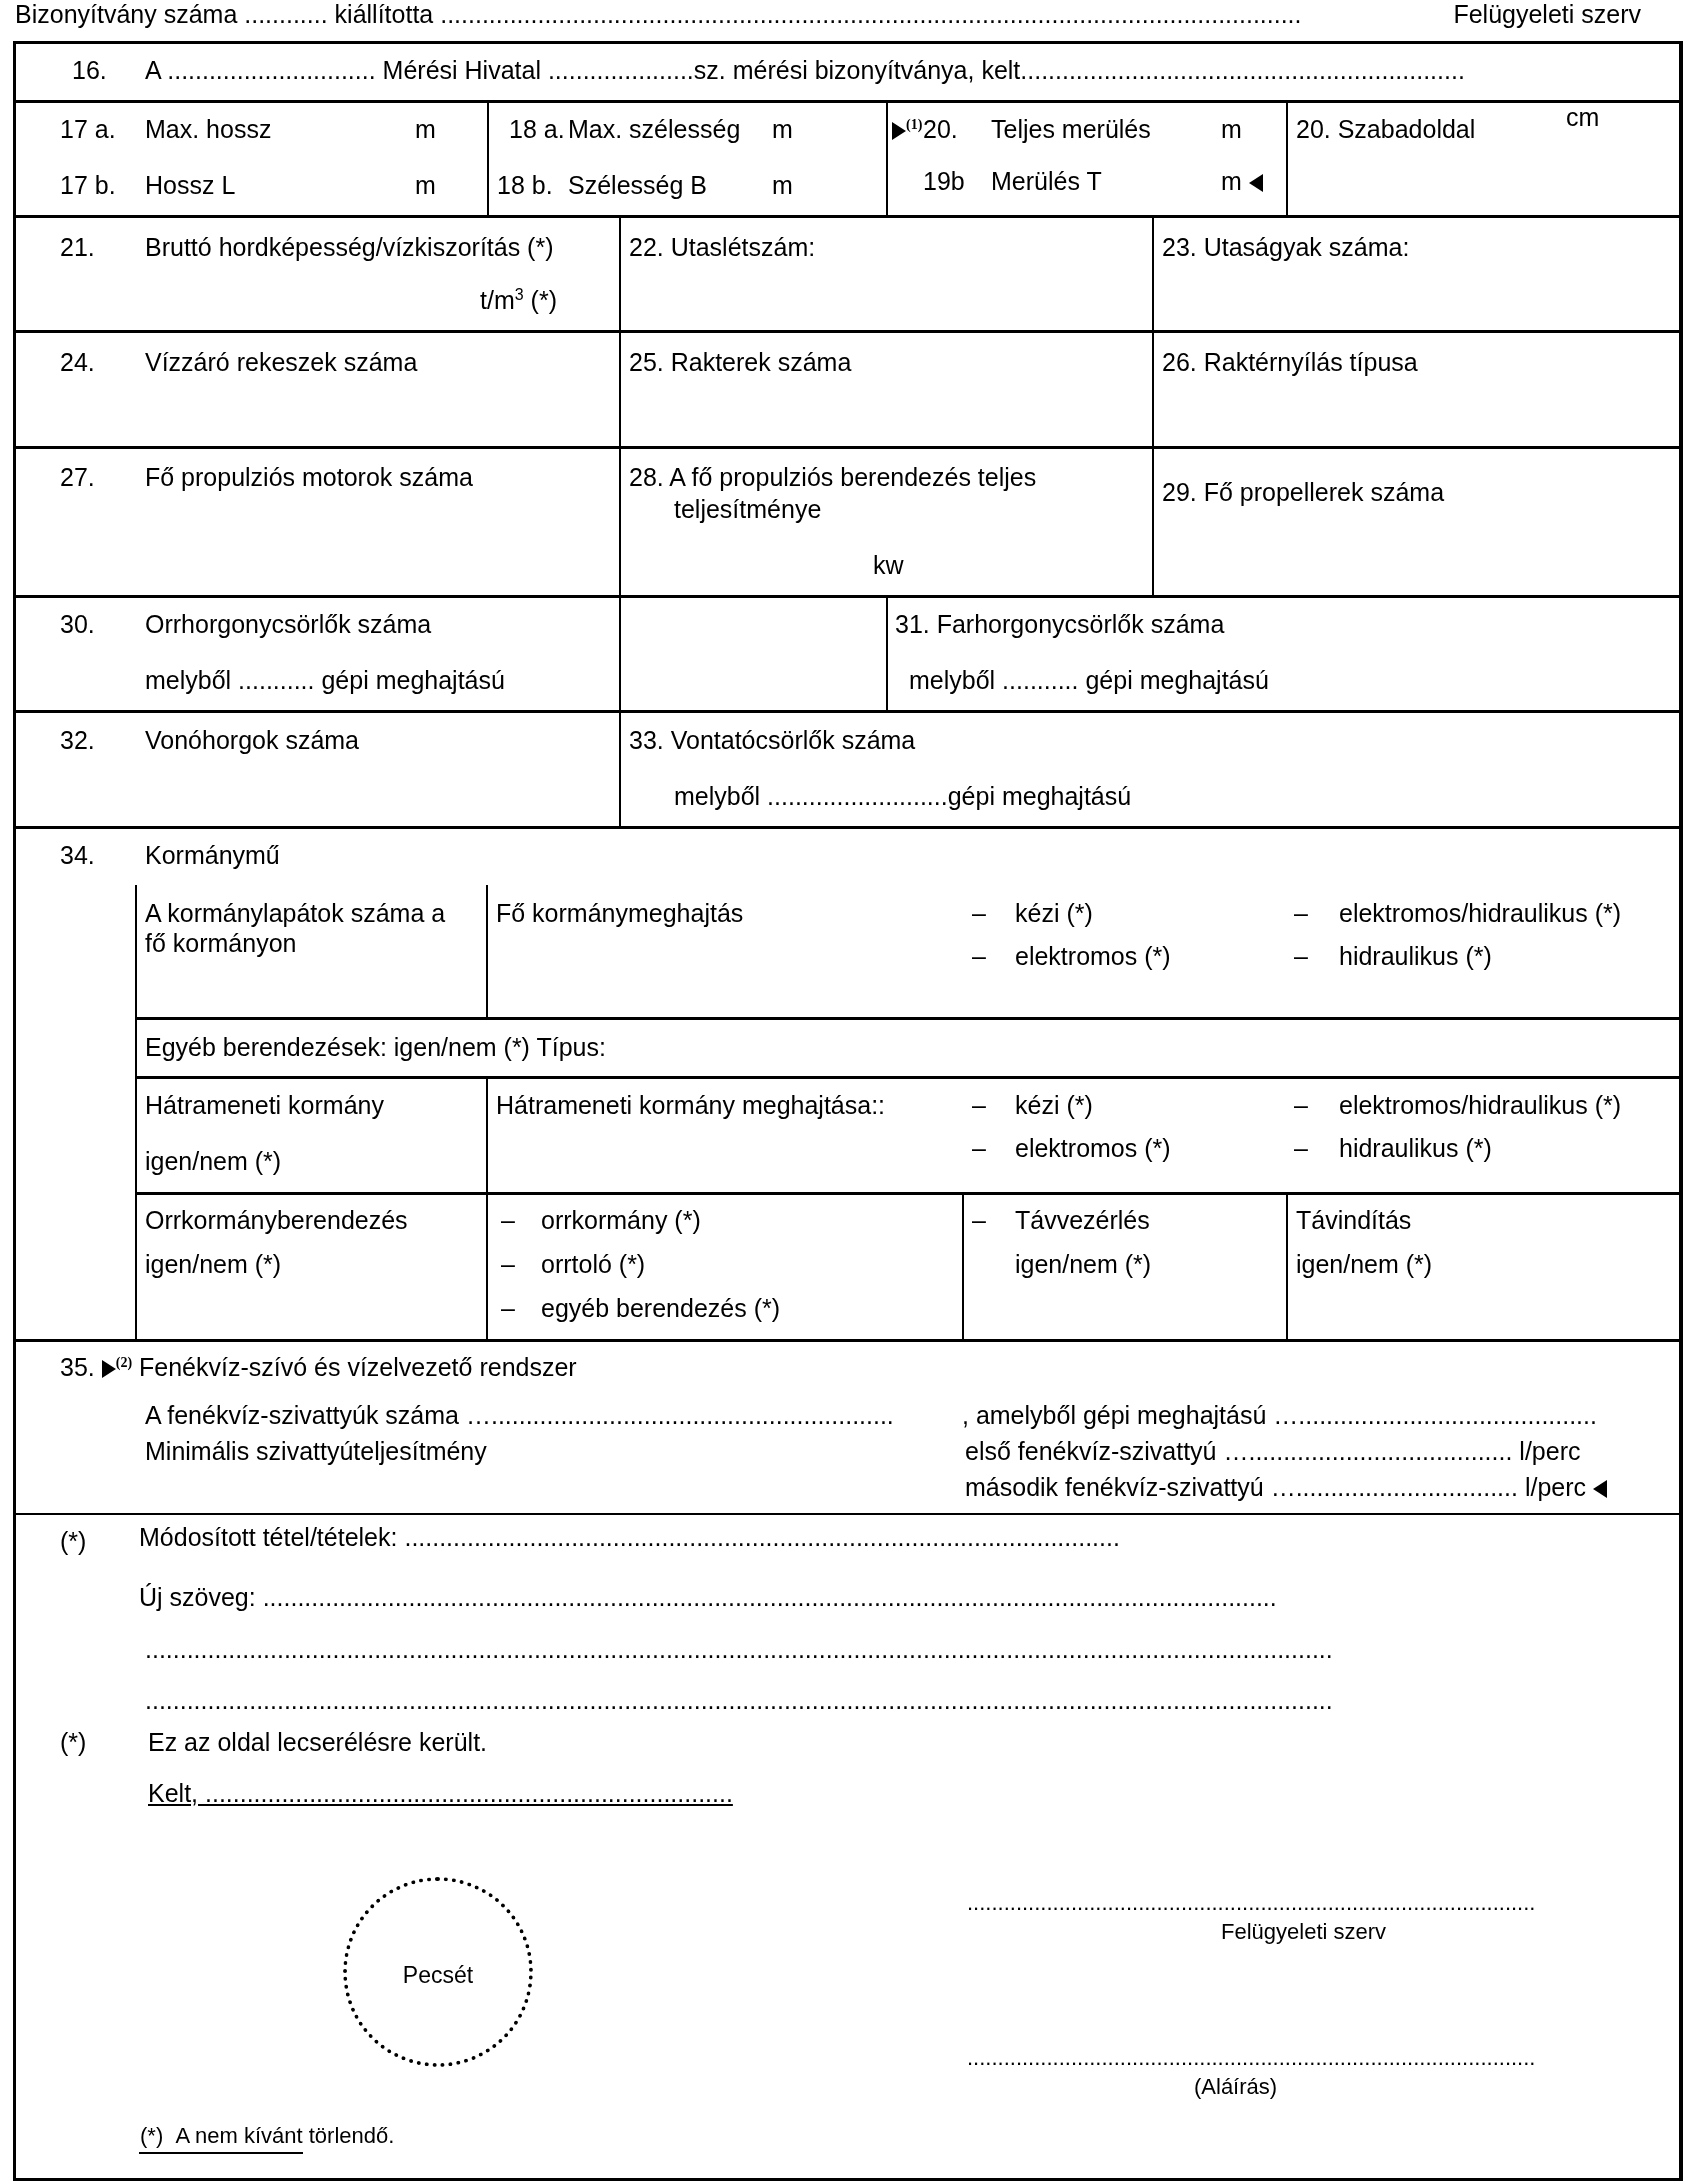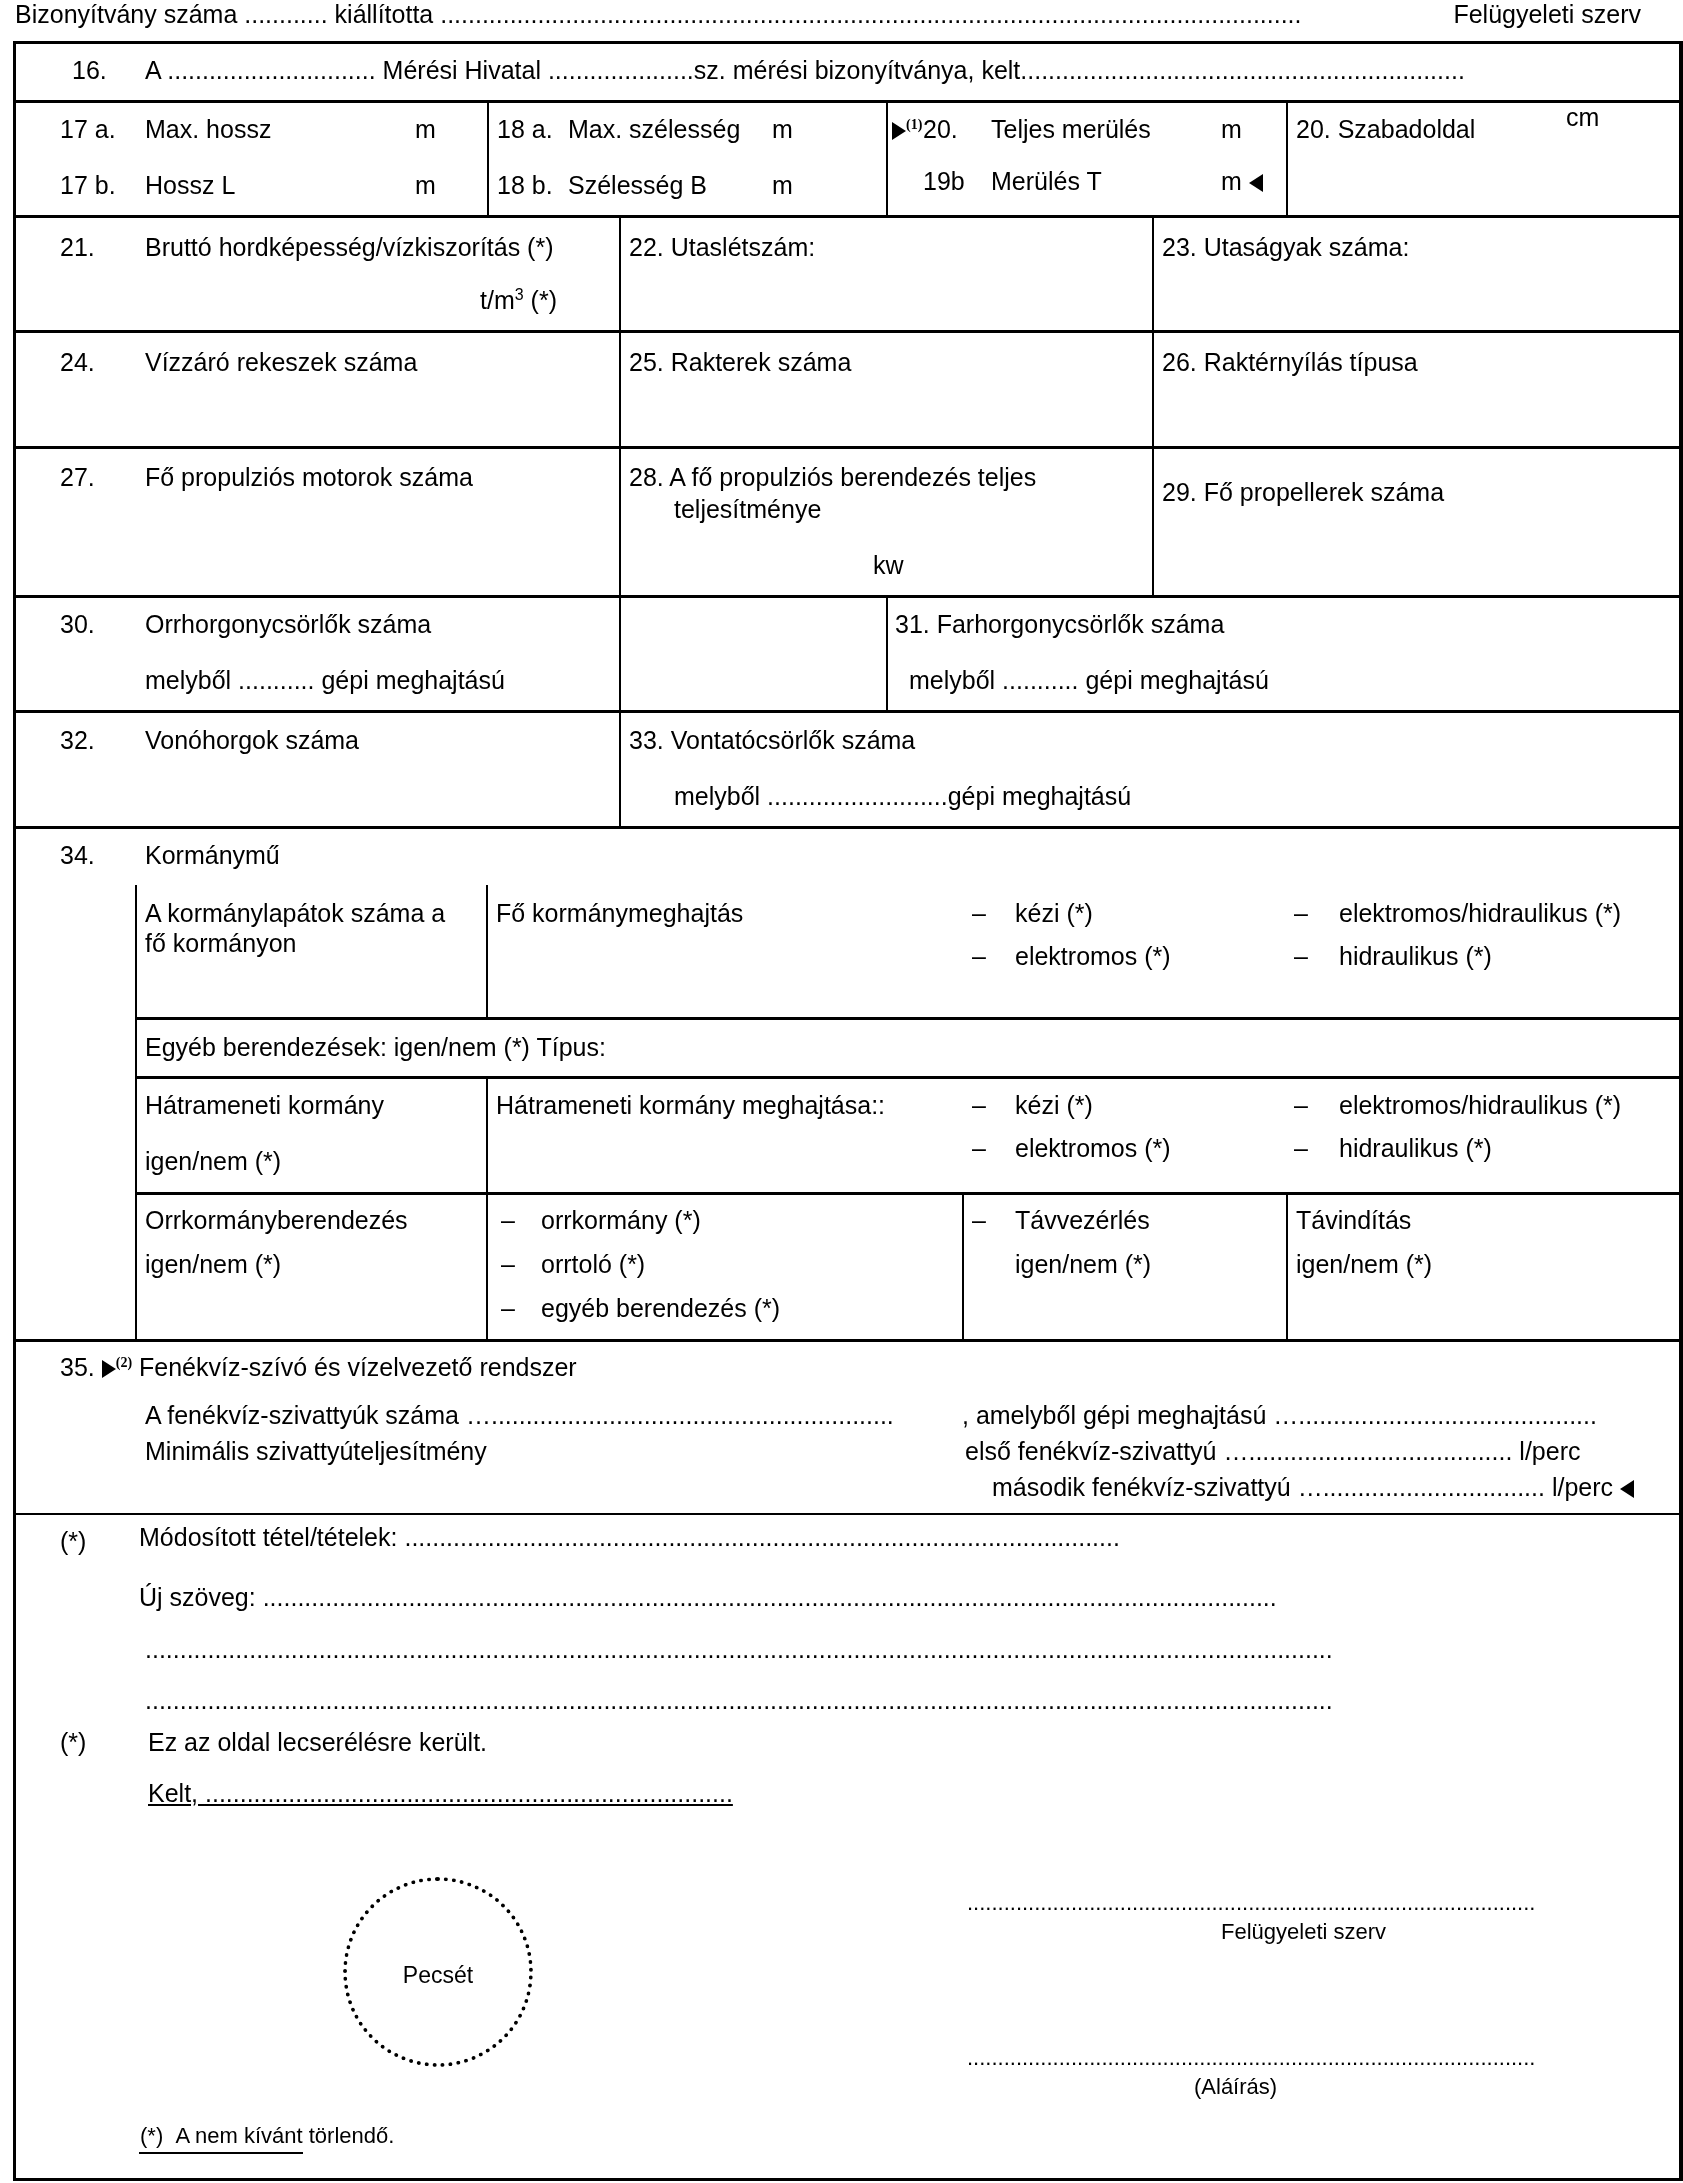--- a/index.html
+++ b/index.html
@@ -44,21 +44,21 @@
 <div class="hl" style="left:12.7px;width:1670px;top:100px;"></div>
 
 <div class="abs" style="left:60px;top:115px;">17 a.</div>
 <div class="abs" style="left:145px;top:115px;">Max. hossz</div>
 <div class="abs" style="left:415px;top:115px;">m</div>
 <div class="abs" style="left:60px;top:171px;">17 b.</div>
 <div class="abs" style="left:145px;top:171px;">Hossz L</div>
 <div class="abs" style="left:415px;top:171px;">m</div>
 <div class="vl" style="left:487px;top:102px;height:114px;"></div>
 
-<div class="abs" style="left:497px;top:115px;">18 a.</div>
+<div class="abs" style="left:509px;top:115px;">18 a.</div>
 <div class="abs" style="left:568px;top:115px;">Max. szélesség</div>
 <div class="abs" style="left:772px;top:115px;">m</div>
 <div class="abs" style="left:497px;top:171px;">18 b.</div>
 <div class="abs" style="left:568px;top:171px;">Szélesség B</div>
 <div class="abs" style="left:772px;top:171px;">m</div>
 <div class="vl" style="left:886px;top:102px;height:114px;"></div>
 
 <div class="abs" style="left:892px;top:115px;">
   <span class="tri-r"></span><span class="sup">(1)</span>
 </div>
@@ -166,21 +166,21 @@
 
 <div class="abs" style="left:60px;top:1353px;">
   <span>35.</span>
   <span class="tri-r"></span><span class="sup">(2)</span>
   <span>Fenékvíz-szívó és vízelvezető rendszer</span>
 </div>
 <div class="abs" style="left:145px;top:1401px;text-align:center;">A fenékvíz-szivattyúk száma …..........................................................</div>
 <div class="abs" style="left:962px;top:1401px;">, amelyből gépi meghajtású …...........................................</div>
 <div class="abs" style="left:145px;top:1437px;">Minimális szivattyúteljesítmény</div>
 <div class="abs" style="left:965px;top:1437px;">első fenékvíz-szivattyú …...................................... l/perc</div>
-<div class="abs" style="left:965px;top:1473px;margin-left:27px;"><span>második fenékvíz-szivattyú …................................ l/perc</span> <span class="tri-l"></span></div>
+<div class="abs" style="left:965px;top:1473px;"><span>második fenékvíz-szivattyú …................................ l/perc</span> <span class="tri-l"></span></div>
 <div class="hl thin" style="left:12.7px;width:1670px;top:1513px;"></div>
 
 <div class="abs" style="left:60px;top:1527px;">(*)</div>
 <div class="abs" style="left:139px;top:1523px;"><span>Módosított tétel/tételek:</span> <span>.......................................................................................................</span></div>
 <div class="abs" style="left:139px;top:1583px;"><span>Új szöveg:</span> <span>..................................................................................................................................................</span></div>
 <div class="abs" style="left:145px;top:1635px;">...........................................................................................................................................................................</div>
 <div class="abs" style="left:145px;top:1686px;">...........................................................................................................................................................................</div>
 <div class="abs" style="left:60px;top:1728px;">(*)</div>
 <div class="abs" style="left:148px;top:1728px;">Ez az oldal lecserélésre került.</div>
 <div class="abs" style="left:148px;top:1779px;text-decoration:underline;"><span>Kelt,</span> <span>............................................................................</span></div>

